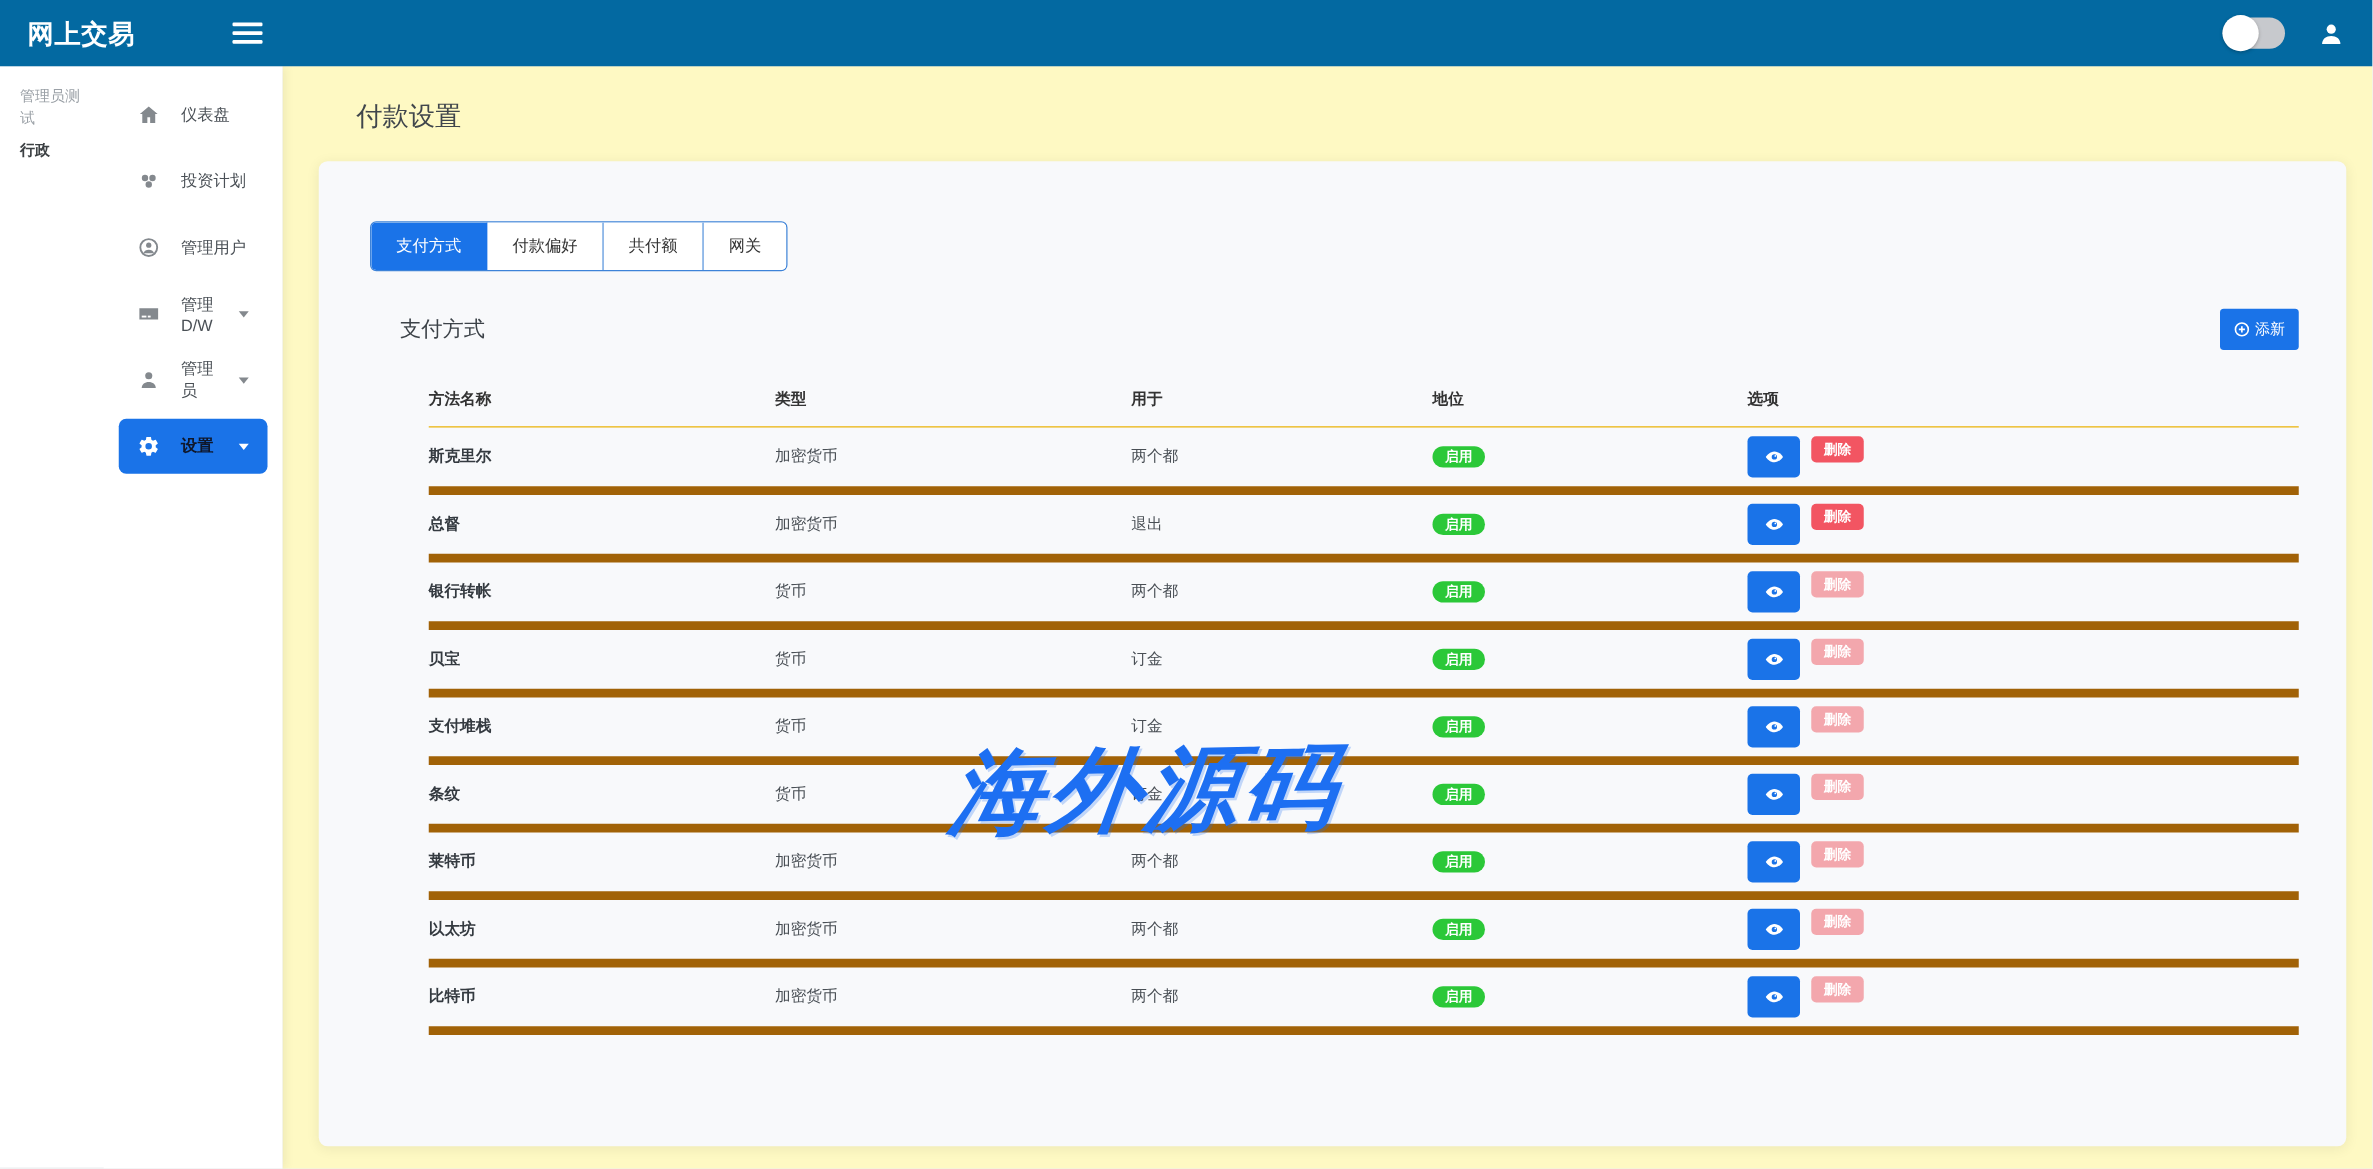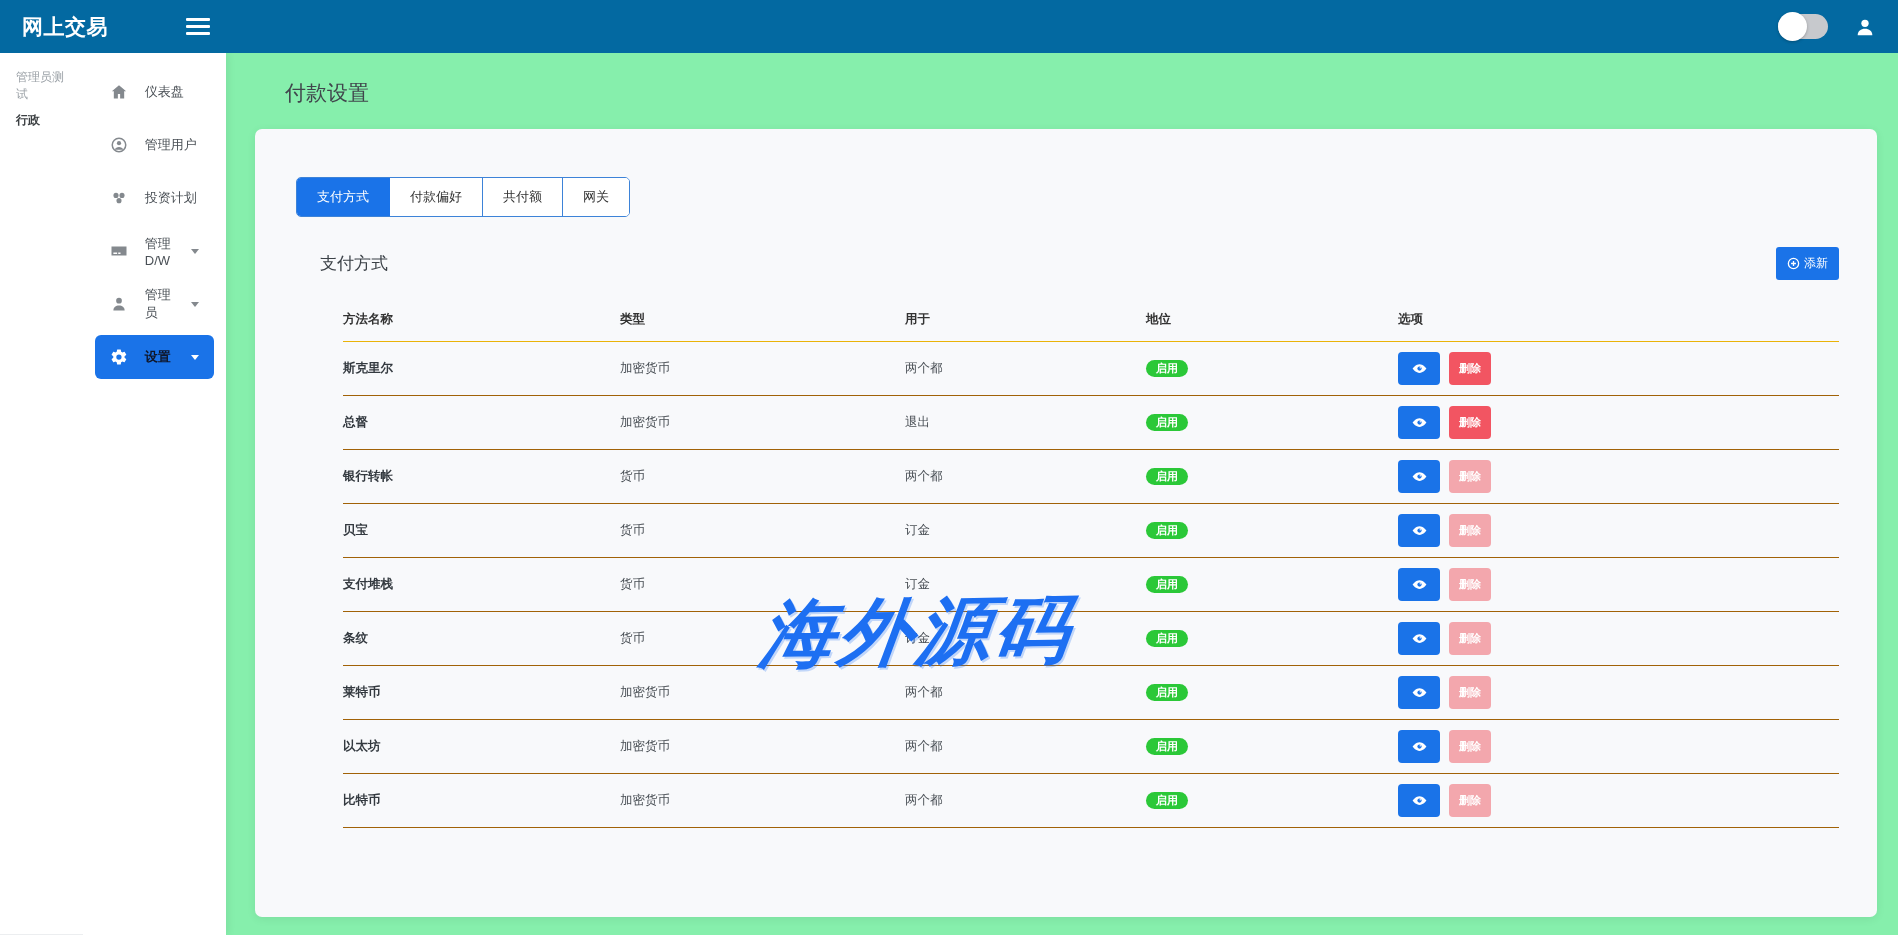--- a/index.html
+++ b/index.html
@@ -34,21 +34,21 @@
   .nav-item .icn { width:18px; height:18px; color:#84898e; display:flex; }
   .nav-item .icn svg { width:18px; height:18px; }
   .nav-item .caret { margin-left:auto; width:0; height:0;
     border-left:4px solid transparent; border-right:4px solid transparent;
     border-top:5px solid #84898e; }
   .nav-item.active { background:#1a73e8; color:#0f172a; font-weight:bold; }
   .nav-item.active .icn { color:#fff; }
   .nav-item.active .caret { border-top-color:#fff; }
 
   
-  .main { flex:1; position:relative; background:#86efac; }
+  .main { flex:1; position:relative; background:#fef9c3; }
   .page-title { font-size:21px; color:#40464c; margin:26px 0 0 59px; }
   .card { margin:22px 21px 0 29px; height:788px; background:#f8f9fb;
     border-radius:7px; box-shadow:0 2px 10px rgba(0,0,0,.07); position:relative; }
 
   .tabs { display:inline-flex; margin:48px 0 0 41px; border:1px solid #3d83d8;
     border-radius:5px; overflow:hidden; background:#fff; }
   .tab { height:38px; line-height:38px; padding:0 20px; font-size:13px;
     color:#333; cursor:pointer; border-right:1px solid #3d83d8; background:#fff; }
   .tab:last-child { border-right:none; }
   .tab.active { background:#1a73e8; color:#fff; border-right-color:#1a73e8; }
@@ -57,34 +57,34 @@
   .section-title { font-size:17px; color:#3c4248; }
   .add-btn { margin-left:auto; display:flex; align-items:center; gap:4px;
     background:#1a73e8; color:#fff; border:none; font-size:12px; font-weight:normal;
     padding:8px 11px; border-radius:3px; cursor:pointer;
     font-family:"Liberation Sans","DejaVu Sans",sans-serif; }
   .add-btn svg { width:13px; height:13px; }
 
   
   .table { margin:18px 38px 0 88px; }
   .trow { display:grid; grid-template-columns:277px 285px 241px 252px 1fr;
-    align-items:center; border-bottom:1px solid #a16207; }
+    align-items:center; border-bottom:7px solid #a16207; }
   .trow.head { height:44px; border-bottom:1px solid #eab308; }
   .trow.body { height:54px; }
   .th { font-size:12.5px; font-weight:bold; color:#333; }
   .td { font-size:12.5px; color:#494f55; }
   .td.name { font-weight:bold; color:#343a40; }
   .pill { display:inline-block; background:#2bc838; color:#fff; font-size:11px;
     font-weight:bold; padding:1px 10px; border-radius:14px; }
   .actions { display:flex; gap:9px; }
   .eye-btn { width:42px; height:33px; background:#1a73e8; border:none;
     border-radius:4px; cursor:pointer; display:flex; align-items:center;
     justify-content:center; }
   .eye-btn svg { width:15px; height:15px; }
-  .del-btn { height:33px; padding:0 10px; background:#f25562; color:#fff;
+  .del-btn { height:21px; padding:0 10px; background:#f25562; color:#fff;
     border:none; border-radius:4px; font-size:11px; font-weight:bold; cursor:pointer;
     font-family:"Liberation Sans","DejaVu Sans",sans-serif; }
   .del-btn.muted { background:#f3a7ad; }
 
   
   .watermark { position:absolute; left:535px; top:530px; z-index:40;
     font-size:74px; font-weight:bold; font-style:italic; color:#1d6ff2;
     letter-spacing:4px; transform:rotate(-1deg) skewX(-8deg);
     pointer-events:none; white-space:nowrap;
     text-shadow:2px 2px 0 rgba(29,111,242,.25); }
@@ -121,37 +121,37 @@
         <div class="nav-item">
     <span class="icn">
             <svg viewBox="0 0 24 24" fill="currentColor">
               <path d="M12 3 2.5 11h2.6v9.5h5.4v-6h3v6h5.4V11h2.6z"></path>
             </svg>
           </span>
     <span class="lbl">仪表盘</span>
   </div>
         <div class="nav-item">
     <span class="icn">
+            <svg viewBox="0 0 24 24" fill="currentColor">
+              <circle cx="8" cy="8.5" r="3.4"></circle>
+              <circle cx="16" cy="8.5" r="3.4"></circle>
+              <circle cx="12" cy="15.5" r="3.4"></circle>
+            </svg>
+          </span>
+    <span class="lbl">投资计划</span>
+  </div>
+        <div class="nav-item">
+    <span class="icn">
             <svg viewBox="0 0 24 24" fill="none" stroke="currentColor" stroke-width="2">
               <circle cx="12" cy="12" r="9"></circle>
               <circle cx="12" cy="9.5" r="2.8" fill="currentColor" stroke="none"></circle>
               <path d="M6.2 18.2c1-2.6 3.2-3.7 5.8-3.7s4.8 1.1 5.8 3.7" fill="currentColor" stroke="none"></path>
             </svg>
           </span>
     <span class="lbl">管理用户</span>
-  </div>
-        <div class="nav-item">
-    <span class="icn">
-            <svg viewBox="0 0 24 24" fill="currentColor">
-              <circle cx="8" cy="8.5" r="3.4"></circle>
-              <circle cx="16" cy="8.5" r="3.4"></circle>
-              <circle cx="12" cy="15.5" r="3.4"></circle>
-            </svg>
-          </span>
-    <span class="lbl">投资计划</span>
   </div>
         <div class="nav-item">
     <span class="icn">
             <svg viewBox="0 0 24 24" fill="currentColor">
               <path d="M2 6h20v12H2zM2 6h20v3H2z"></path>
               <rect x="4.5" y="14" width="5" height="2" fill="#ffffff"></rect>
               <rect x="11" y="14" width="3" height="2" fill="#ffffff"></rect>
             </svg>
           </span>
     <span class="lbl">管理 D/W</span>

